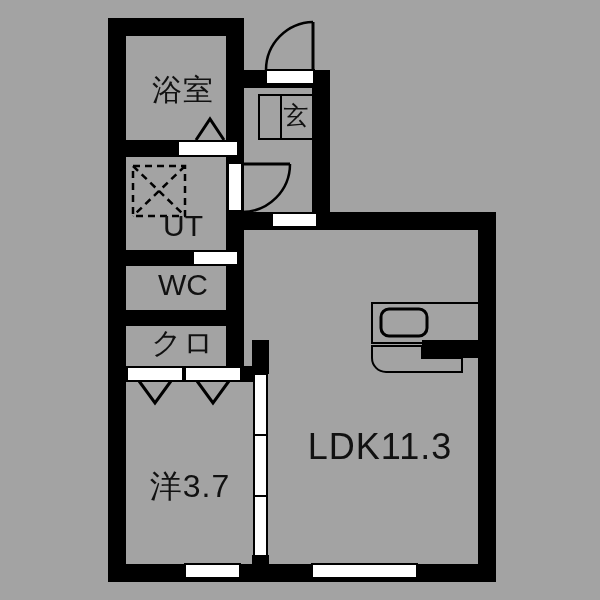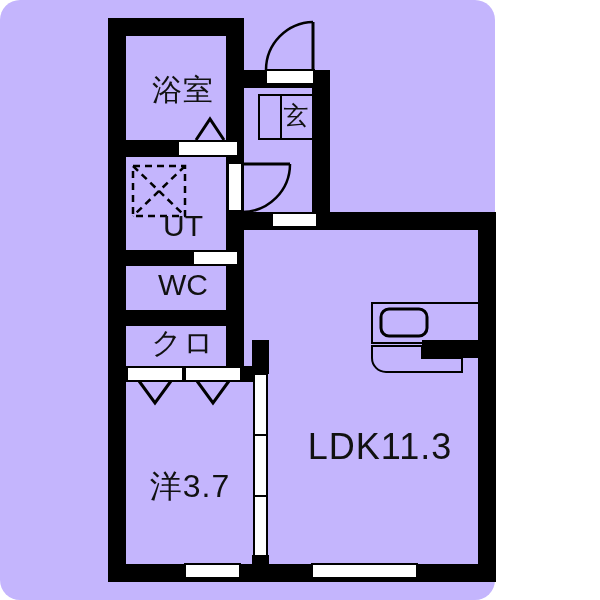--- a/index.html
+++ b/index.html
@@ -8,24 +8,23 @@
     background: #ffffff;
   }
   body {
     width: 600px;
     height: 600px;
     font-family: "Liberation Sans", sans-serif;
     overflow: hidden;
   }
   #floorplan-root {
     position: relative;
-    width: 495px;
+    width: 600px;
     height: 600px;
-    background: #c4b5fd;
-    border-radius: 20px;
+    background: #a3a3a3;
   }
   svg#plan-svg {
     display: block;
     width: 600px;
     height: 600px;
   }
   .wall      { fill: #000000; }
   .room-fill { fill: #ffffff; }
   .thinline  { fill: none; stroke: #000000; stroke-width: 2; }
   .thinline-thick { fill: none; stroke: #000000; stroke-width: 3; }

